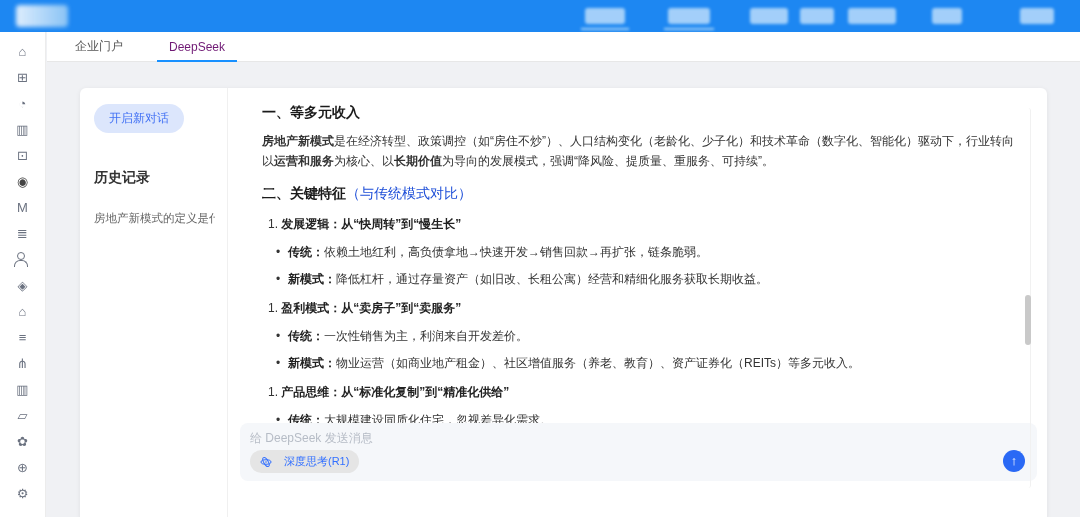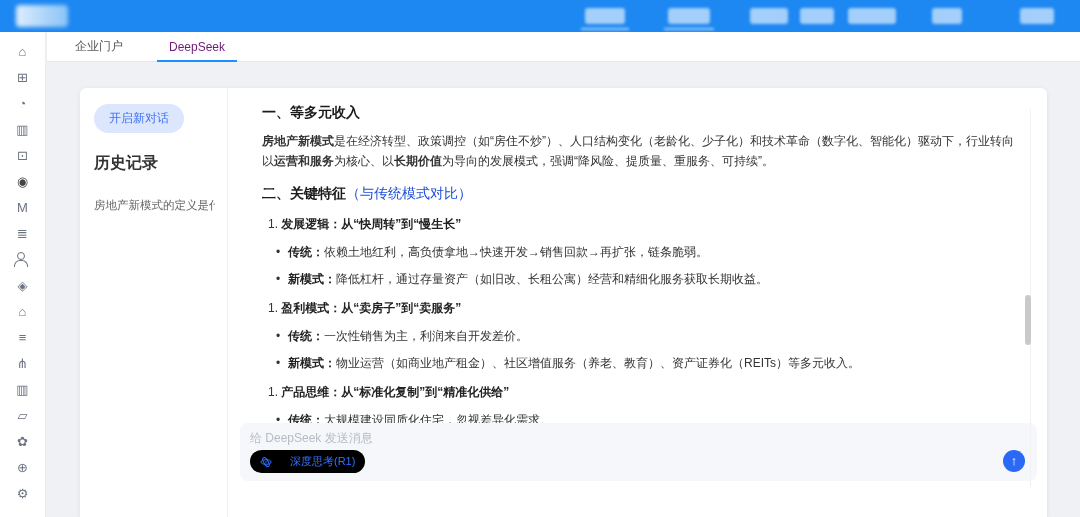--- a/index.html
+++ b/index.html
@@ -42,21 +42,21 @@
   
   .main { position:absolute; left:47px; top:62px; width:1033px; height:455px; background:#f0f1f4; }
   .card { position:absolute; left:33px; top:26px; width:967px; height:436px; background:#fff;
     border-radius:6px; box-shadow:0 1px 5px rgba(0,0,0,.07); }
 
   
   .panel { position:absolute; left:0; top:0; width:148px; height:100%; border-right:1px solid #f0f0f0;
     padding:16px 12px 0 14px; }
   .new-chat { border:none; background:#dce6fc; color:#4070f4; font-size:12px; padding:6px 15px;
     border-radius:15px; cursor:pointer; font-family:inherit; }
-  .hist-title { font-size:16px; font-weight:bold; color:#333; margin-top:20px; }
+  .hist-title { font-size:14px; font-weight:bold; color:#333; margin-top:36px; }
   .hist-item { font-size:11.5px; color:#666; margin-top:24px; cursor:pointer; white-space:nowrap;
     overflow:hidden; }
 
   
   .chat { position:absolute; left:148px; top:0; width:819px; height:335px; padding:16px 26px 0 34px;
     overflow:hidden; }
   .h-sec { font-size:14px; font-weight:bold; color:#1a1a1a; margin-bottom:9px; }
   .h-sec .light { font-weight:normal; color:#1d4ed8; }
   .para { font-size:12px; line-height:20px; color:#333; margin-bottom:14px; }
   .oli-title { font-size:12px; color:#333; margin:13px 0 0 6px; }
@@ -65,22 +65,22 @@
     padding-left:12px; }
   .uli::before { content:"•"; position:absolute; left:0; top:0; color:#333; }
   .uli b { color:#222; }
 
   
   .composer { position:absolute; left:160px; top:335px; width:797px; height:58px; background:#f5f7fa;
     border-radius:8px; }
   .input { position:absolute; left:10px; top:7px; width:640px; height:20px; border:none; background:transparent;
     resize:none; outline:none; font-size:12px; color:#737373; font-family:inherit; }
   .input::placeholder { color:#b6bcc6; }
-  .deepthink { position:absolute; left:10px; bottom:8px; display:flex; align-items:center; gap:18px;
-    background:#000000; color:#3370ff; border:none; border-radius:12px; padding:4px 10px;
+  .deepthink { position:absolute; left:10px; bottom:8px; display:flex; align-items:center; gap:12px;
+    background:#e5e5e5; color:#3370ff; border:none; border-radius:12px; padding:4px 10px;
     font-size:11px; cursor:pointer; font-family:inherit; }
   .send { position:absolute; right:12px; bottom:9px; width:22px; height:22px; border-radius:50%;
     border:none; background:#2a69f5; color:#fff; font-size:13px; line-height:22px; text-align:center;
     cursor:pointer; padding:0; }
 
   
   .scroll-track { position:absolute; right:16px; top:20px; width:6px; height:380px; border-radius:3px;
     background:transparent; border-right:1px solid #f1f1f1; }
   .scroll-thumb { position:absolute; left:0; top:187px; width:6px; height:50px; border-radius:3px;
     background:#c9c9c9; cursor:grab; }

